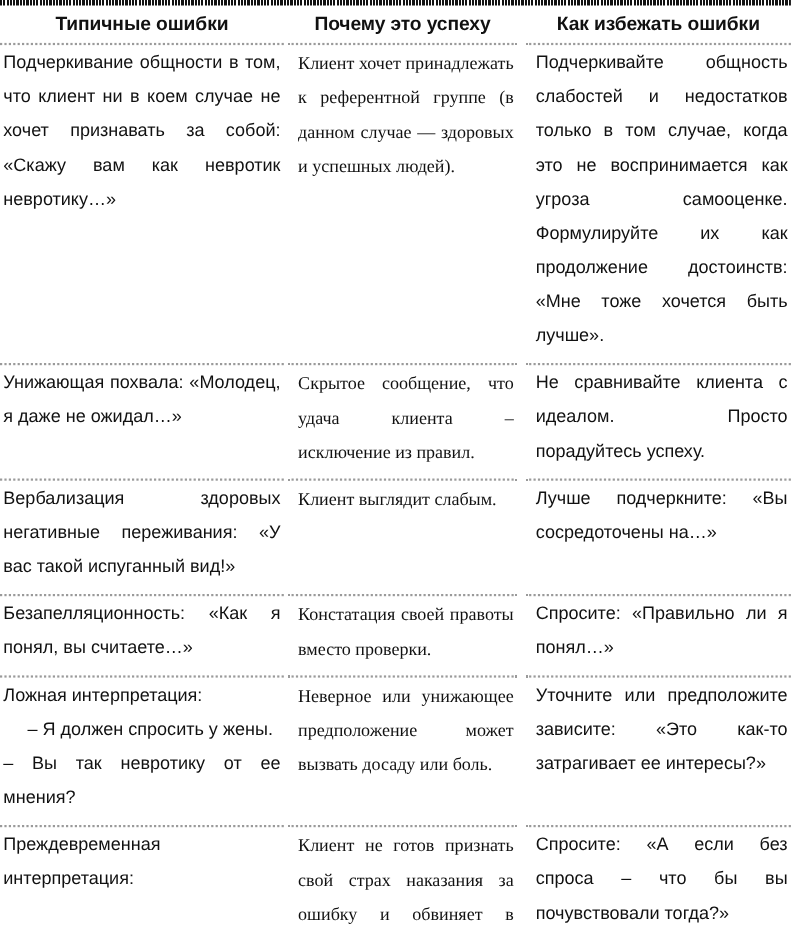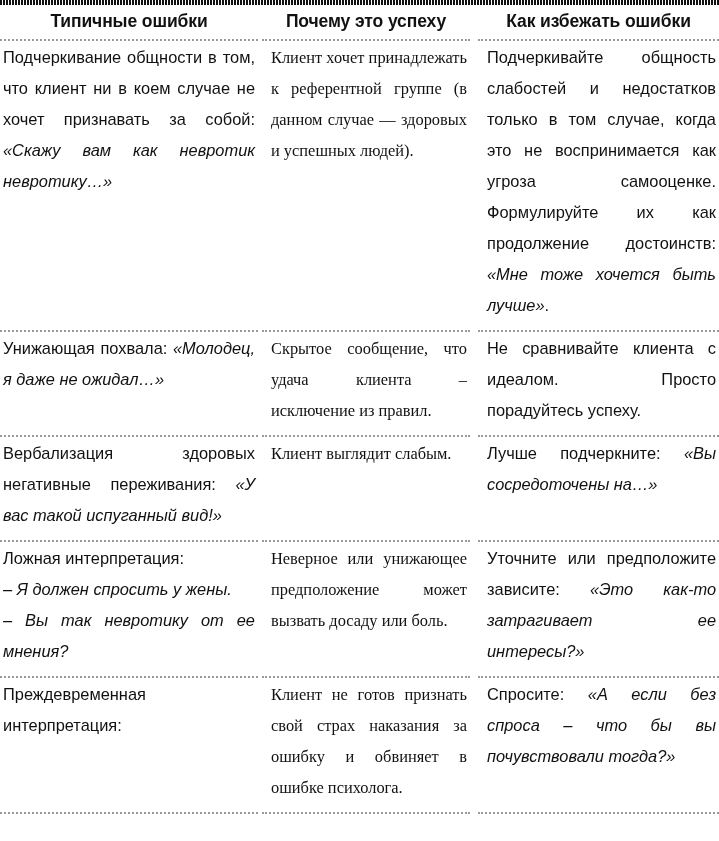--- a/index.html
+++ b/index.html
@@ -84,25 +84,25 @@
   td.gap-cell {
     border-bottom: none;
     padding: 0;
   }
 
   tr.last-row td.body-cell {
     border-bottom: 2px dotted #9a9a9a;
   }
 
   .q {
-    font-style: italic;
   }
   .ln {
     display: block;
     text-align: right;
+    margin-left: 22px;
   }
   .para {
     display: block;
   }
 </style>
 </head>
 <body>
 
 <div class="page">
 
@@ -146,20 +146,27 @@
       </tr>
 
       <tr>
         <td class="body-cell col1"><span>Вербализация здоровых негативные переживания: </span><span class="q">«У вас такой испуганный вид!»</span></td>
         <td class="gap-cell"></td>
         <td class="body-cell col2"><span>Клиент выглядит слабым.</span></td>
         <td class="gap-cell"></td>
         <td class="body-cell col3"><span>Лучше подчеркните: </span><span class="q">«Вы сосредоточены на…»</span></td>
       </tr>
 
+      <tr>
+        <td class="body-cell col1"><span>Безапелляционность: </span><span class="q">«Как я понял, вы считаете…»</span></td>
+        <td class="gap-cell"></td>
+        <td class="body-cell col2"><span>Констатация своей правоты вместо проверки.</span></td>
+        <td class="gap-cell"></td>
+        <td class="body-cell col3"><span>Спросите: </span><span class="q">«Правильно ли я понял…»</span></td>
+      </tr>
 
       <tr>
         <td class="body-cell col1"><span class="para">Ложная интерпретация:</span><span class="q ln">– Я должен спросить у жены.</span><span class="q">– Вы так невротику от ее мнения?</span></td>
         <td class="gap-cell"></td>
         <td class="body-cell col2"><span>Неверное или унижающее предположение может вызвать досаду или боль.</span></td>
         <td class="gap-cell"></td>
         <td class="body-cell col3"><span>Уточните или предположите зависите: </span><span class="q">«Это как-то затрагивает ее интересы?»</span></td>
       </tr>
 
       <tr class="last-row">

